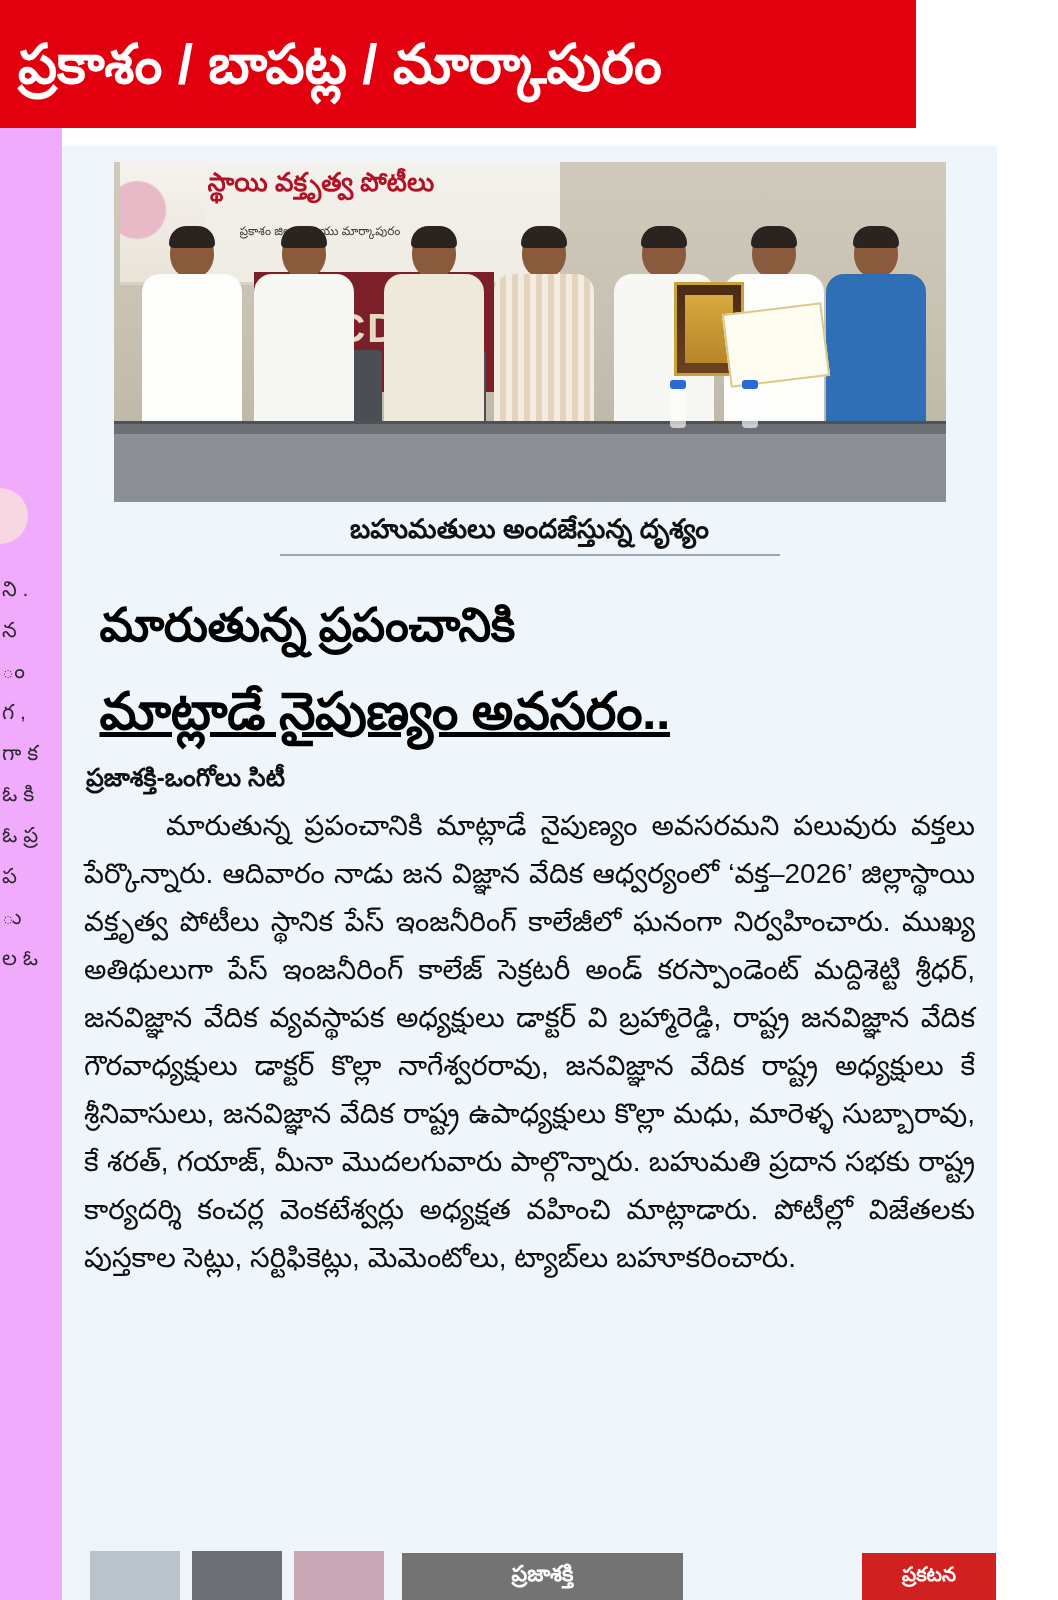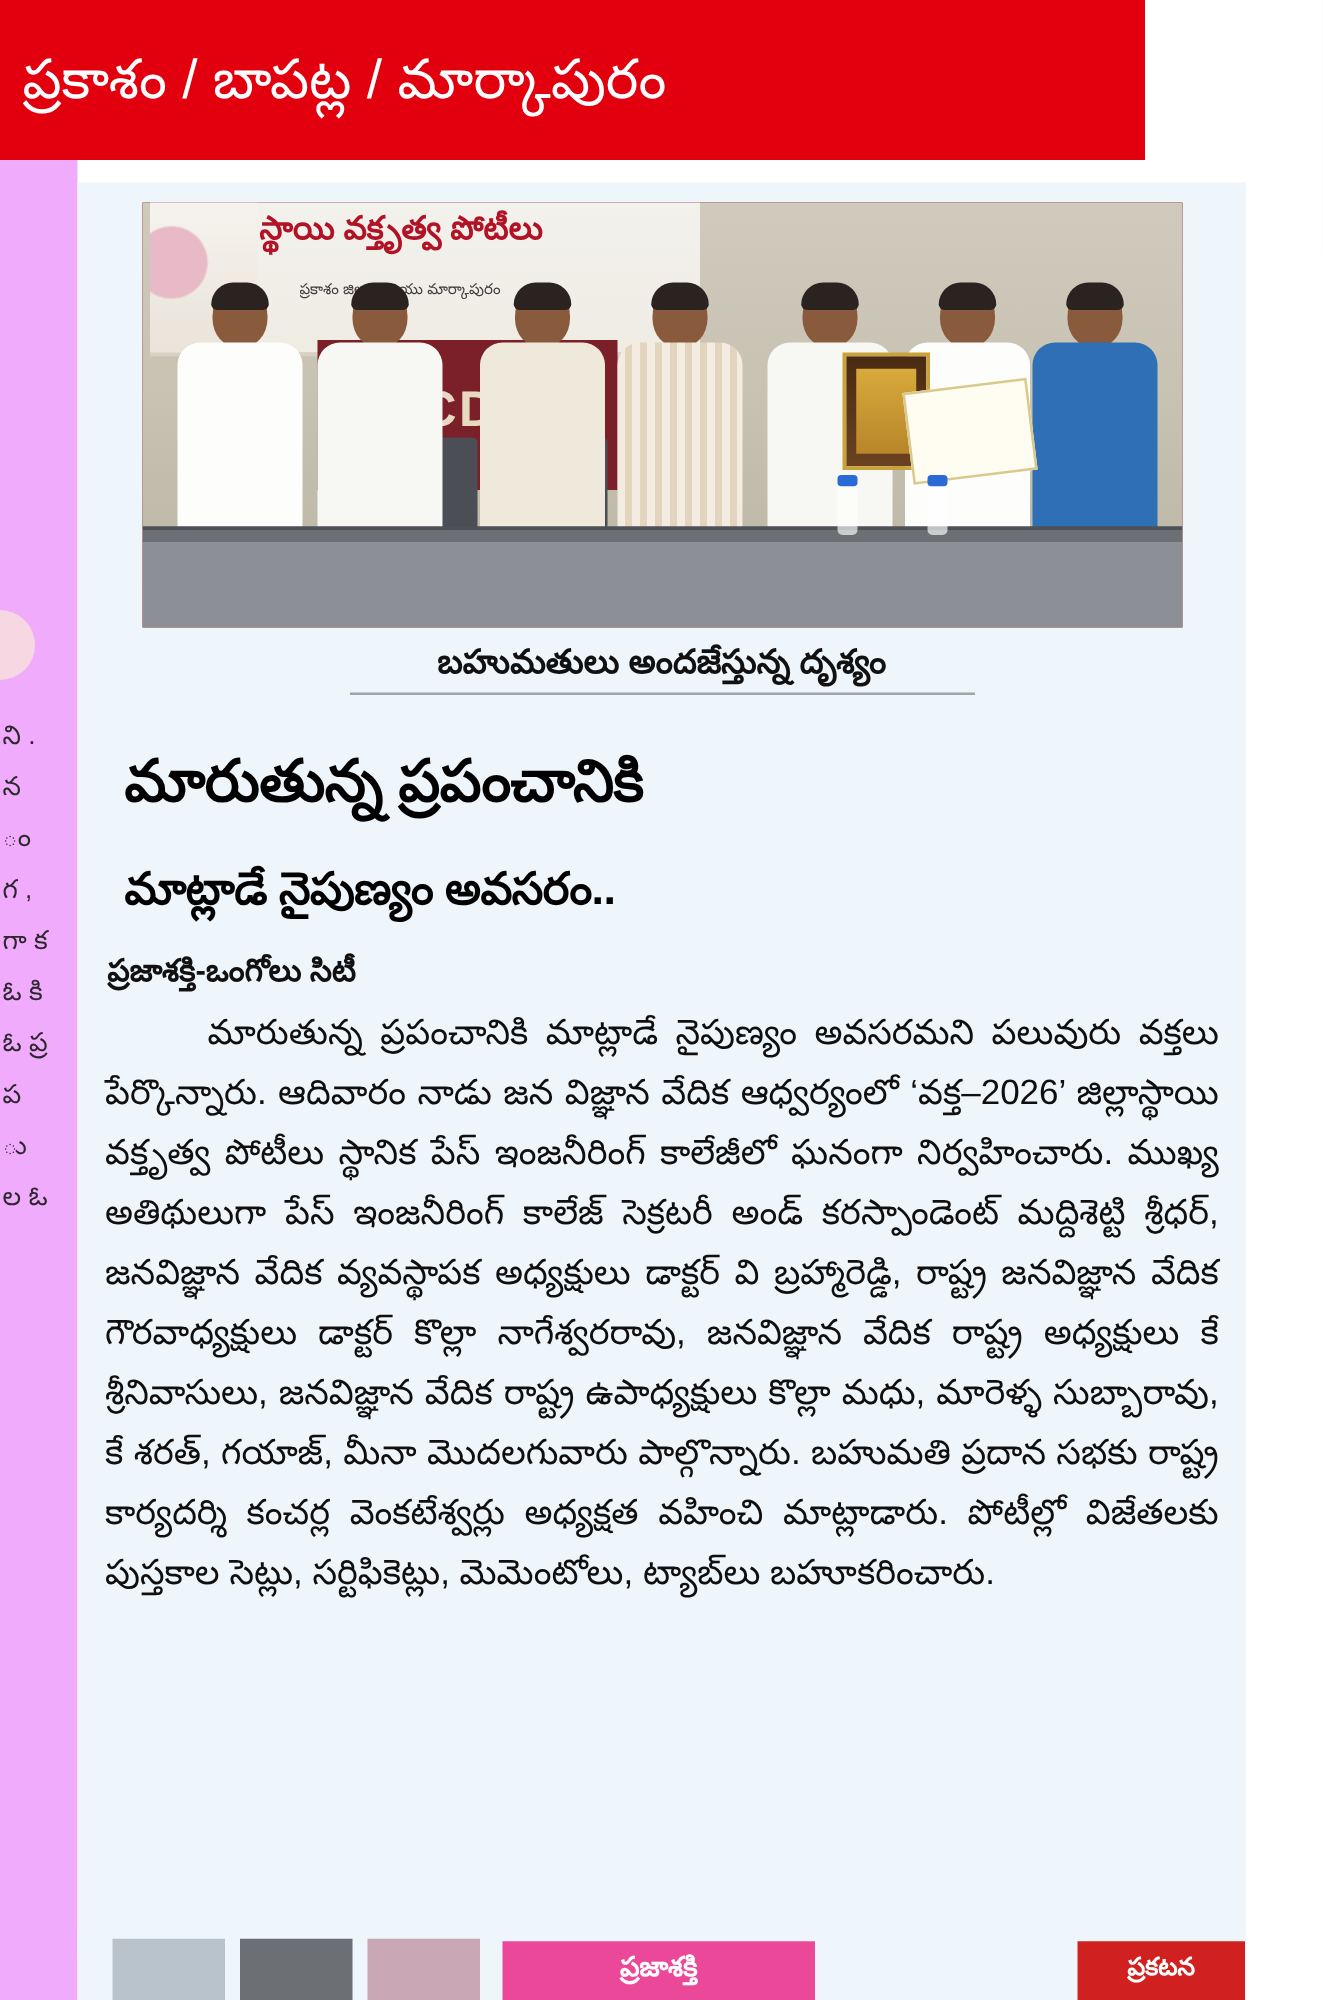--- a/index.html
+++ b/index.html
@@ -23,22 +23,22 @@
     width: 916px;
     height: 128px;
     background: #e2000f;
     display: flex;
     align-items: center;
     padding-left: 18px;
     box-sizing: border-box;
   }
   .masthead-title {
     color: #ffffff;
-    font-size: 44px;
-    font-weight: normal;
+    font-size: 55px;
+    font-weight: bold;
     letter-spacing: 0px;
     line-height: 1;
     white-space: nowrap;
     font-family: "Liberation Sans", sans-serif;
   }
   .masthead-right {
     position: absolute;
     left: 916px;
     top: 0;
     width: 142px;
@@ -194,21 +194,21 @@
   .headline {
     margin: 26px auto 0 auto;
     width: 860px;
     text-align: left;
     color: #000000;
     font-weight: bold;
     font-size: 47px;
     line-height: 86px;
     letter-spacing: -0.5px;
   }
-  .headline .l2 { font-size: 36px; display: block; }
+  .headline .l2 { font-size: 52px; display: block; text-decoration: underline; }
 
   .byline {
     margin: 8px 0 0 2px;
     color: #111111;
     font-size: 25px;
     font-weight: bold;
     line-height: 30px;
   }
 
   .body-text {
@@ -230,22 +230,22 @@
     top: 1543px;
     width: 935px;
     height: 57px;
     background: #eef5fb;
     overflow: hidden;
   }
   .bs-thumb {
     position: absolute; top: 8px; height: 49px; background: #b9c3cc;
   }
   .bs-green {
-    position: absolute; left: 340px; top: 10px; width: 250px; height: 47px;
-    background: #ec4899; color: #ffffff; font-size: 22px; font-weight: bold;
+    position: absolute; left: 340px; top: 10px; width: 281px; height: 47px;
+    background: #737373; color: #ffffff; font-size: 22px; font-weight: bold;
     display: flex; align-items: center; justify-content: center; overflow: hidden;
   }
   .bs-red {
     position: absolute; left: 800px; top: 10px; width: 134px; height: 47px;
     background: #d12020; color: #ffffff; font-size: 20px; font-weight: bold;
     display: flex; align-items: center; justify-content: center; overflow: hidden;
   }
   .right-edge {
     position: absolute; left: 997px; top: 146px; width: 61px; height: 1454px;
     background: #ffffff;

